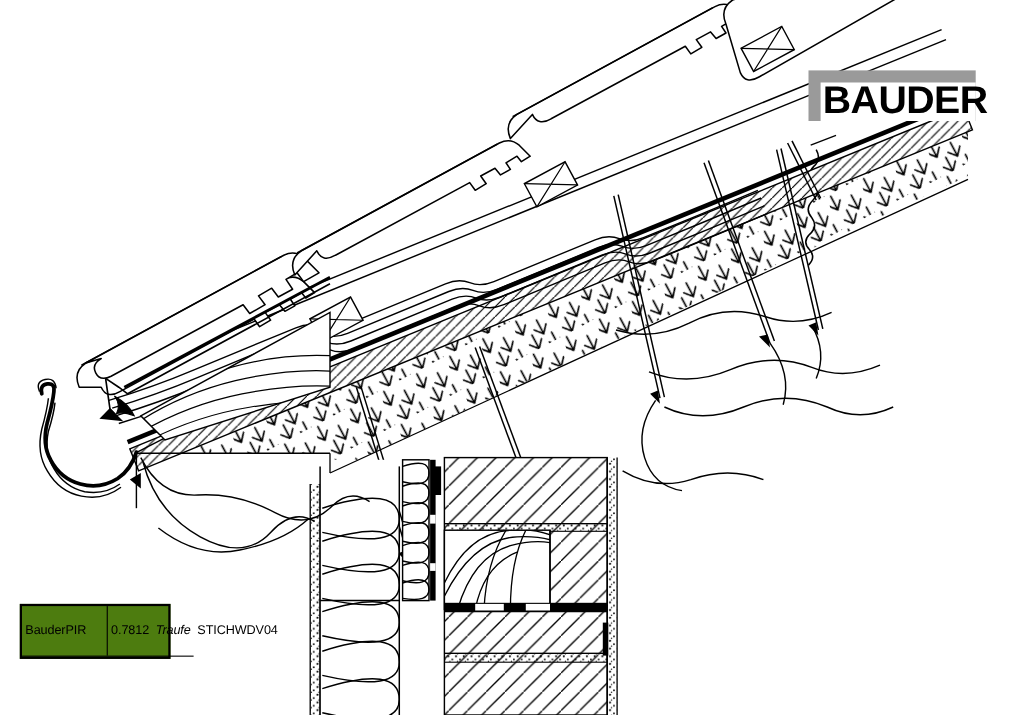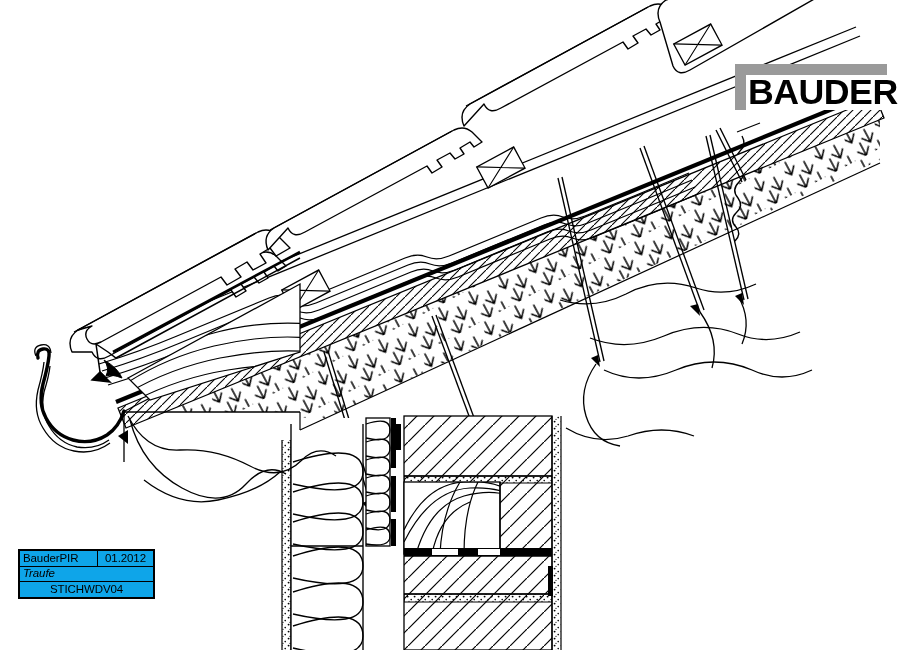--- a/index.html
+++ b/index.html
@@ -31,23 +31,23 @@
   }
   
   #title-block {
     position: absolute;
     left: 18px;
     top: 549px;
     width: 137px;
     height: 50px;
     border: 2px solid #000;
     box-sizing: border-box;
-    background: #0ea5e9;
+    background: #4d7c0f;
     display: flex;
-    flex-direction: column;
+    flex-direction: row;
   }
   #title-block .tb-row {
     display: flex;
     flex: 1 1 0;
     border-bottom: 1.6px solid #000;
     box-sizing: border-box;
   }
   #title-block .tb-row:last-child { border-bottom: none; }
   #title-block .tb-cell {
     font-family: "Liberation Sans", sans-serif;
@@ -407,21 +407,21 @@
 
   <div id="logo">
     <div class="logo-bracket"></div>
     <div class="logo-plate"></div>
     <div class="logo-word">BAUDER</div>
   </div>
 
   <div id="title-block">
     <div class="tb-row">
       <div class="tb-cell product">BauderPIR</div>
-      <div class="tb-cell date">01.2012</div>
+      <div class="tb-cell date">0.7812</div>
     </div>
     <div class="tb-row">
       <div class="tb-cell detail">Traufe</div>
     </div>
     <div class="tb-row">
       <div class="tb-cell code">STICHWDV04</div>
     </div>
   </div>
 
 </div>

